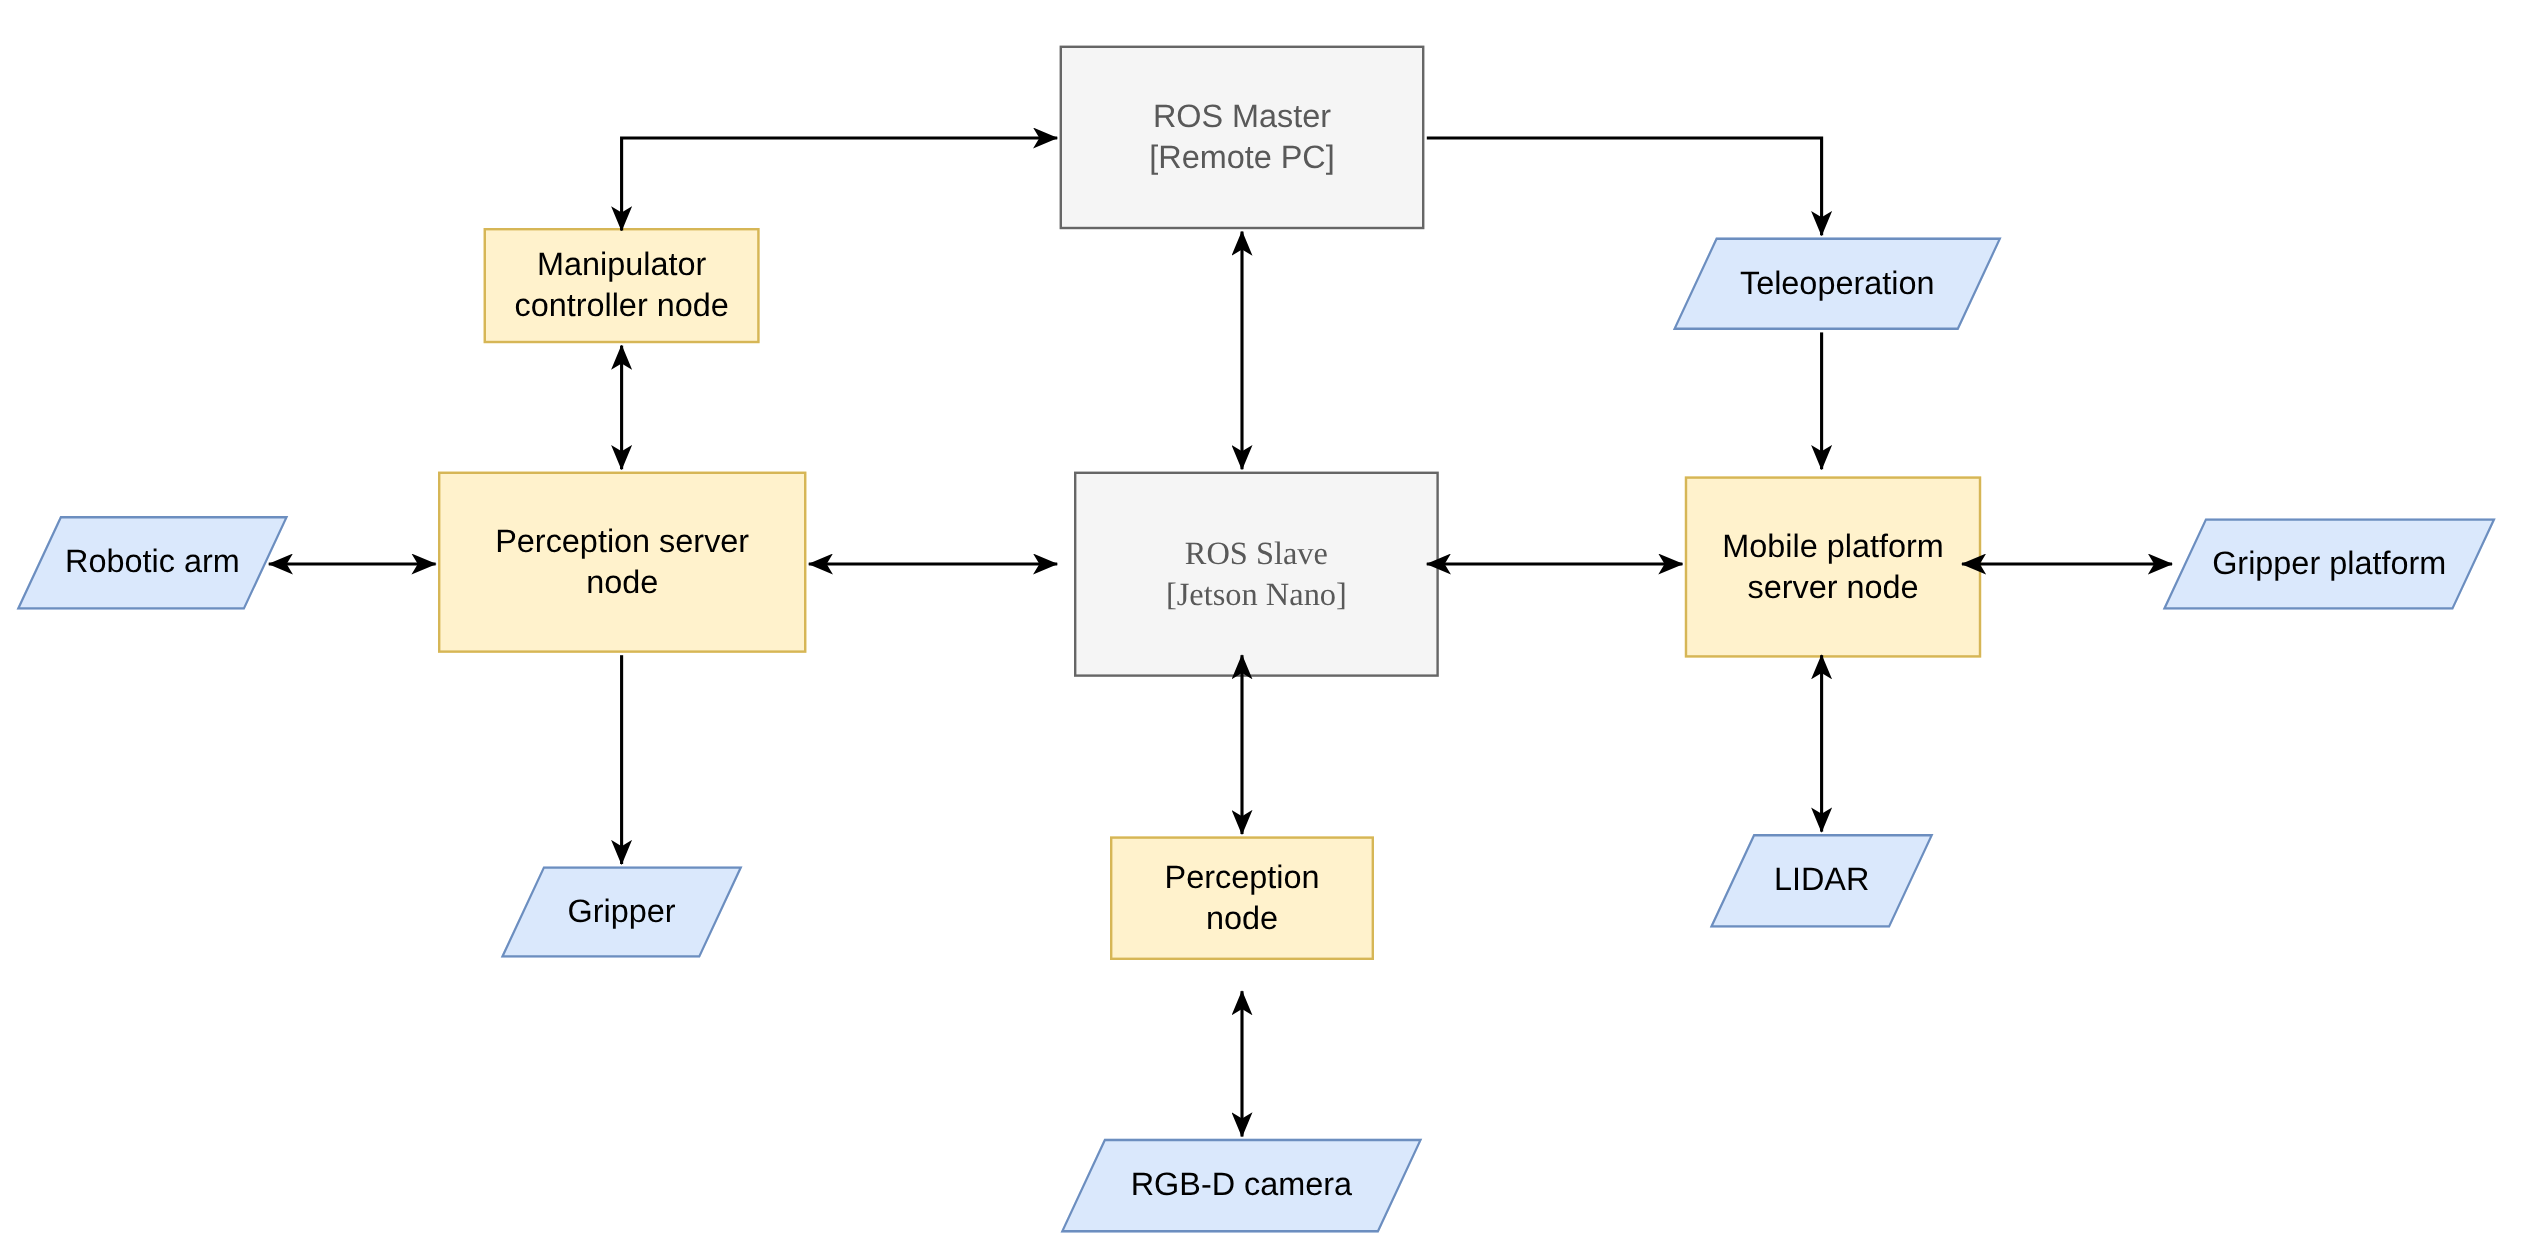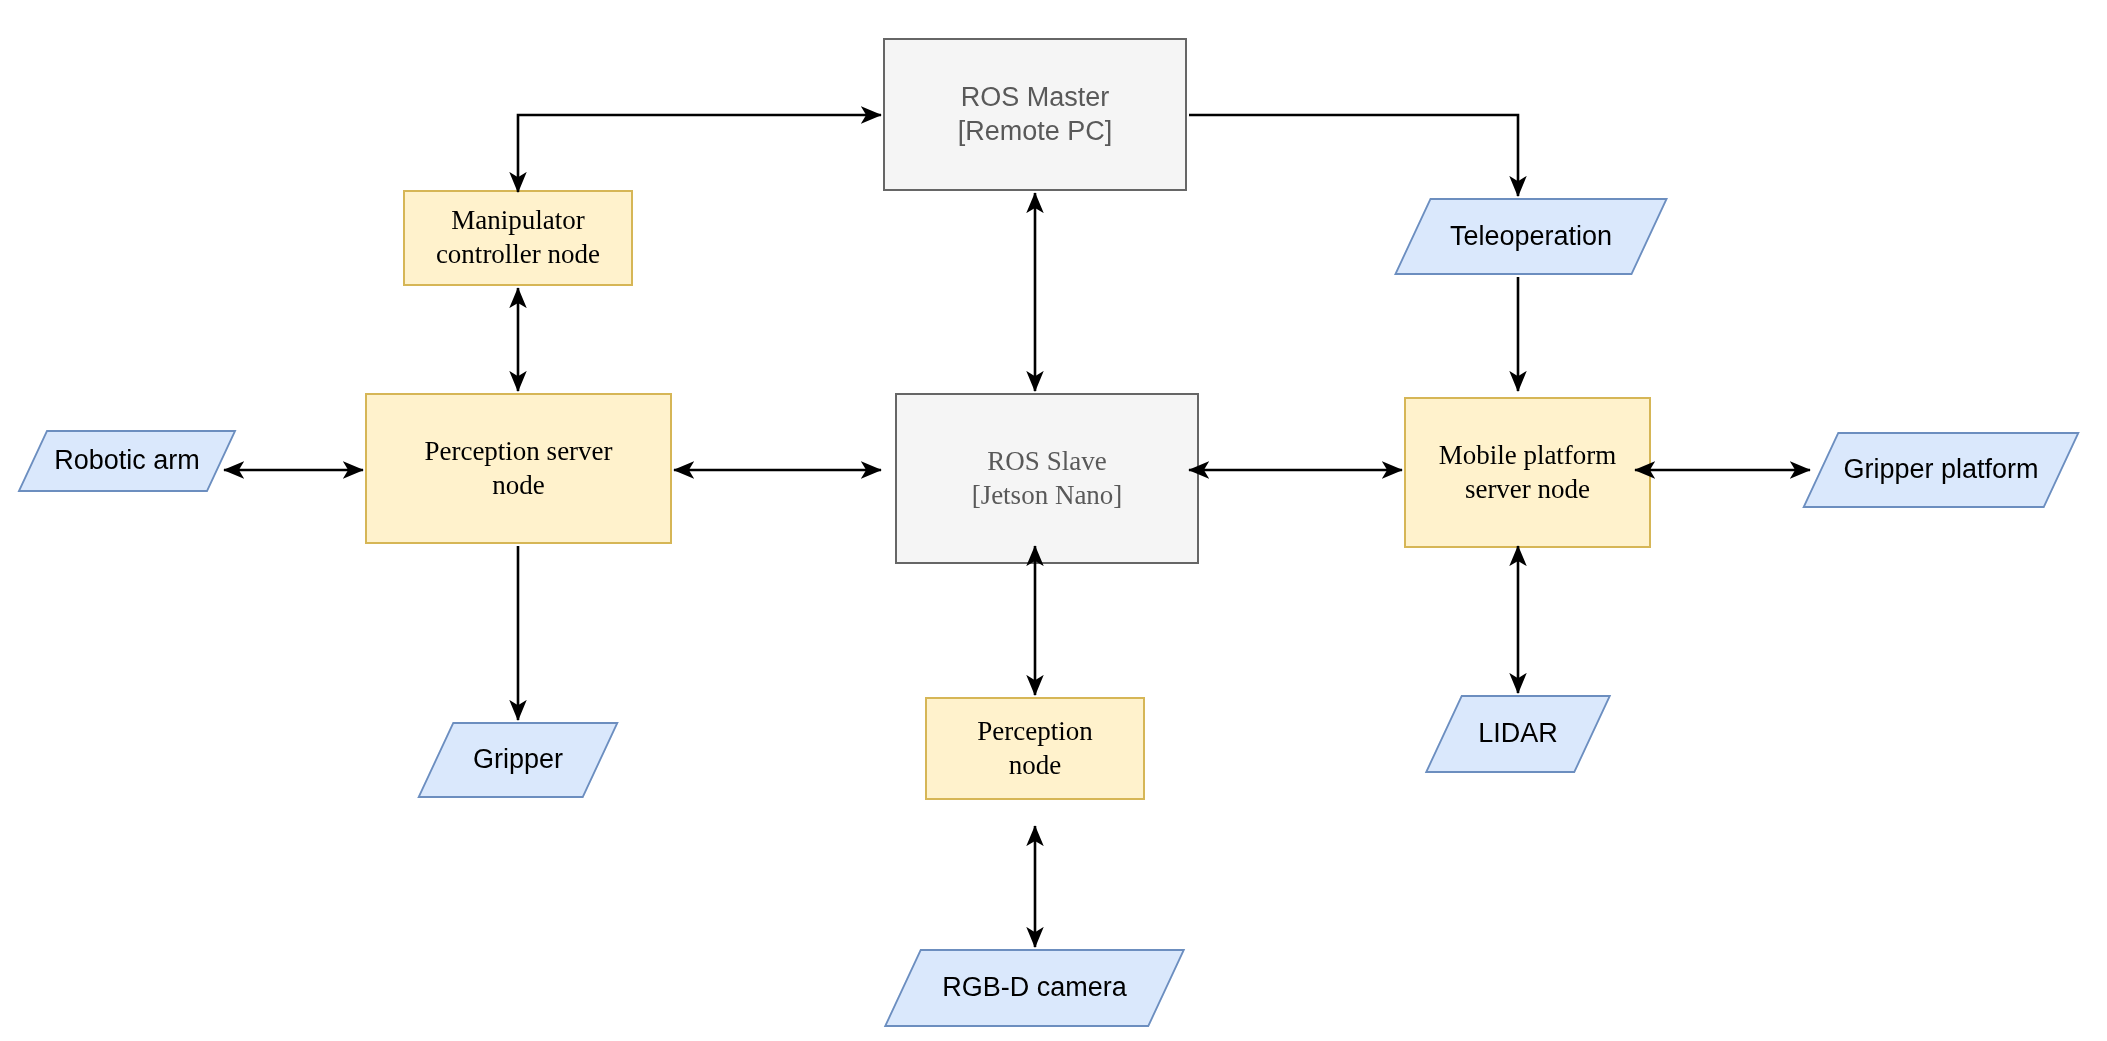--- a/index.html
+++ b/index.html
@@ -5,21 +5,21 @@
   html, body { margin:0; padding:0; background:#ffffff; }
   #canvas {
     position:relative; width:2107px; height:1041px; background:#ffffff;
     font-family:"Liberation Sans", sans-serif; overflow:hidden;padding-left:23px;
   }
   .node {
     position:absolute; display:flex; align-items:center; justify-content:center;
     text-align:center; font-size:27px; line-height:1.25; color:#000000;
     white-space:pre-line; box-sizing:border-box;
   }
-  .rect.yellow { background:#FFF2CC; border:2px solid #D6B656;font-family:Liberation Serif, serif; }
+  .rect.yellow { background:#FFF2CC; border:2px solid #D6B656; }
   .rect.gray   { background:#F5F5F5; border:2px solid #666666; color:#595959; }
   .para { background:transparent; }
   .para .shape {
     position:absolute; top:0; bottom:0; left:20px; right:20px;
     background:#DAE8FC; border:2px solid #6C8EBF; transform:skewX(-25deg);
     box-sizing:border-box;
   }
   .para .label { position:relative; }
   #edges { position:absolute; left:0; top:0; pointer-events:none; z-index:5; }
   .edge { stroke:#000000; stroke-width:2.6; fill:none; }
@@ -57,21 +57,21 @@
   <div class="node rect yellow" style="left:925px; top:697px; width:220px; height:103px;">
     <span class="label">Perception
 node</span>
   </div>
 
   <div class="node para" style="left:1392px; top:198px; width:278px; height:77px;align-items:center;">
     <div class="shape"></div>
     <span class="label">Teleoperation</span>
   </div>
 
-  <div class="node para" style="left:12px; top:430px; width:230px; height:62px;">
+  <div class="node para" style="left:12px; top:430px; width:230px; height:78px;">
     <div class="shape"></div>
     <span class="label">Robotic arm</span>
   </div>
 
   <div class="node para" style="left:1800px; top:432px; width:282px; height:76px;">
     <div class="shape"></div>
     <span class="label">Gripper platform</span>
   </div>
 
   <div class="node para" style="left:415px; top:722px; width:206px; height:76px;">

